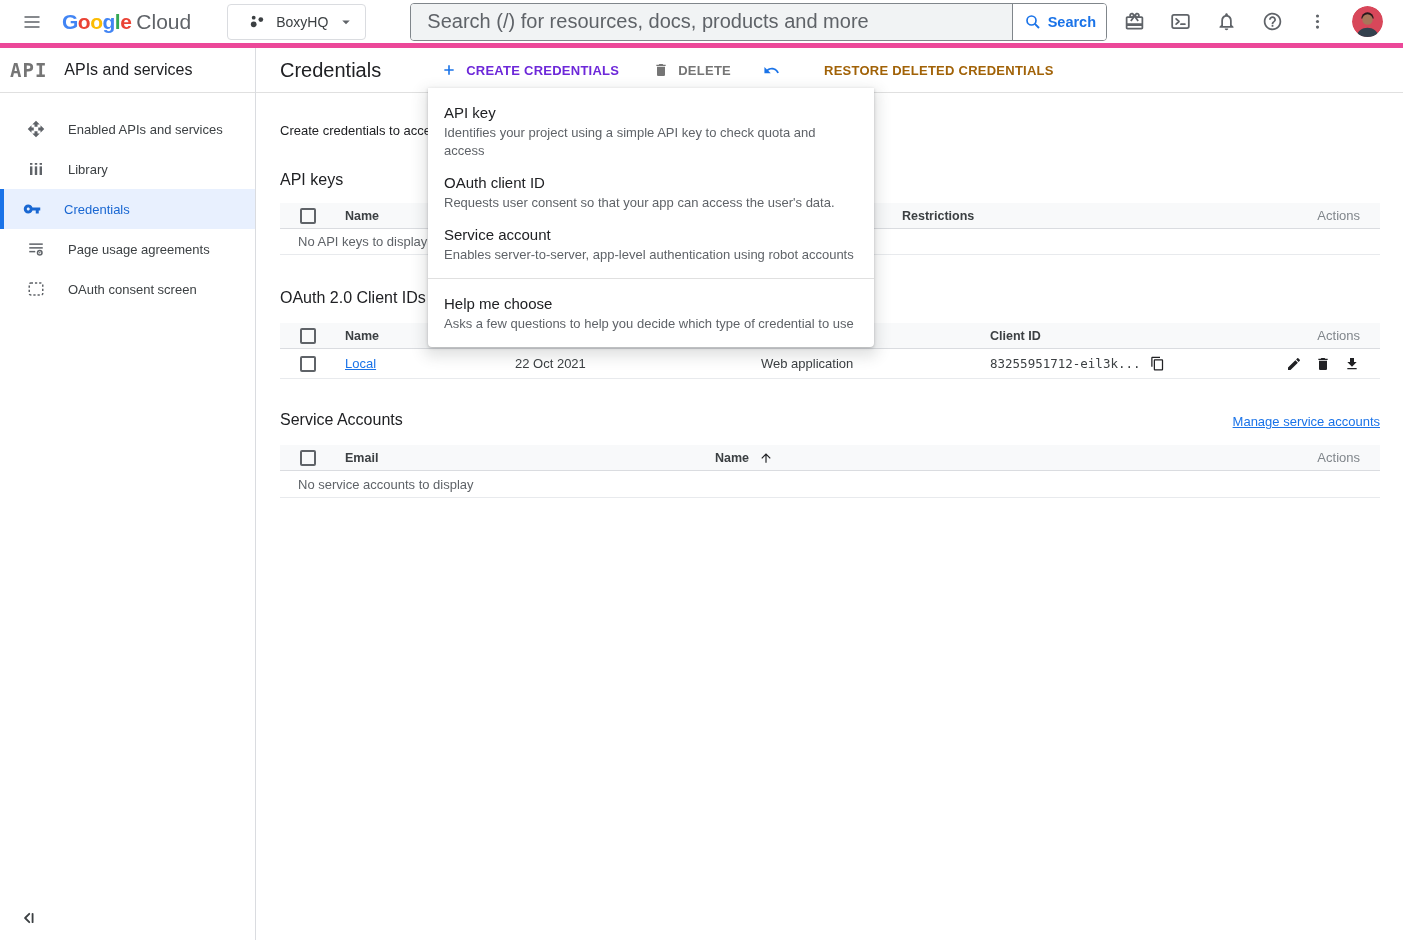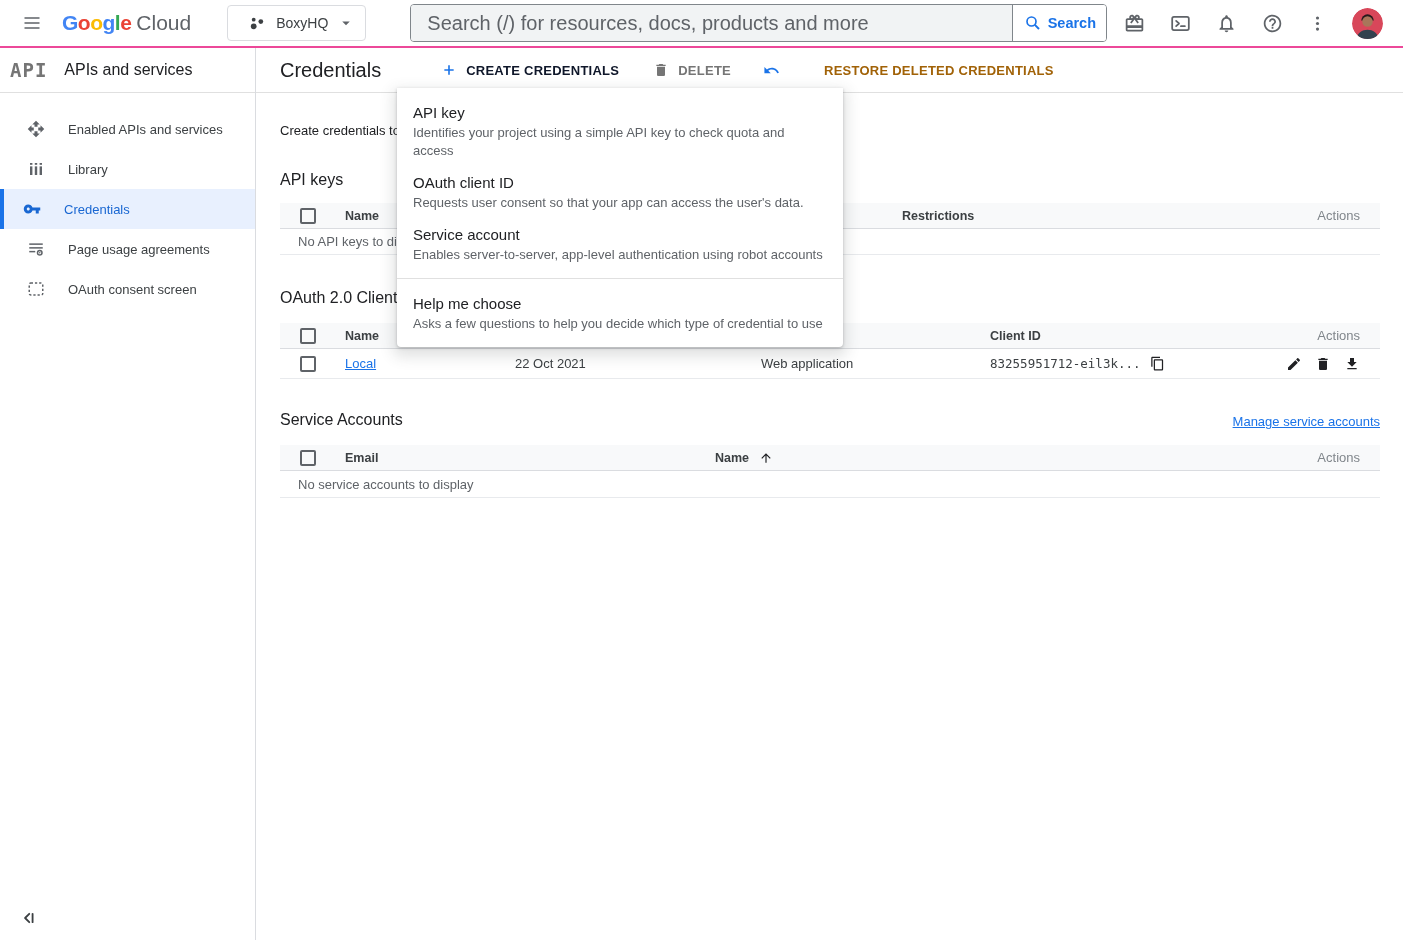--- a/index.html
+++ b/index.html
@@ -1,21 +1,21 @@
 <!DOCTYPE html>
 <html><head>
 <meta charset="utf-8">
 <style>
   * { margin:0; padding:0; box-sizing:border-box; }
   html,body { width:1403px; height:940px; overflow:hidden; background:#fff;
     font-family:"Liberation Sans", sans-serif; color:#202124; }
 
   
   .topbar { height:48px; display:flex; align-items:center; padding:0 20px 0 22px;
-    border-bottom:2px solid #ec4899; background:#fff; position:relative; z-index:5; }
+    border-bottom:5px solid #ec4899; background:#fff; position:relative; z-index:5; }
   .icon-btn { background:none; border:none; cursor:pointer; display:flex;
     align-items:center; justify-content:center; padding:0; }
   .hamburger { margin-right:20px; }
   .logo { display:flex; align-items:baseline; font-size:21px; margin-right:36px; white-space:nowrap; }
   .logo .lg { font-weight:bold; letter-spacing:-0.5px; }
   .logo .cloud { color:#5f6368; margin-left:5px; font-weight:normal; }
   .proj-sel { display:flex; align-items:center; gap:9px; height:36px; padding:0 10px 0 20px;
     border:1px solid #dadce0; border-radius:4px; background:#fff; cursor:pointer;
     font-size:14px; color:#3c4043; }
   .searchwrap { margin-left:44px; width:697px; height:38px; display:flex;
@@ -44,21 +44,21 @@
   .collapse-btn { position:absolute; left:18px; bottom:12px; }
 
   
   .main { flex:1; position:relative; }
   .toolbar { height:45px; display:flex; align-items:center; padding-left:24px;
     border-bottom:1px solid #e0e0e0; }
   .page-title { font-size:20px; font-weight:normal; color:#202124; }
   .tb-btn { background:none; border:none; cursor:pointer; display:flex; align-items:center;
     gap:9px; font-size:13px; font-weight:bold; letter-spacing:.25px;
     font-family:"Liberation Sans",sans-serif; }
-  .tb-create { color:#0f172a; margin-left:60px; }
+  .tb-create { color:#6d28d9; margin-left:60px; }
   .tb-delete { color:#757575; margin-left:34px;align-items:center; }
   .tb-restore { color:#a16207; margin-left:32px;gap:44px; }
 
   .content { padding:0 23px 0 24px; }
   .desc { margin-top:30px; font-size:13px; color:#202124; white-space:nowrap; overflow:hidden; }
   h2.sec { margin:33px 0 14px; font-size:16px; font-weight:normal; color:#202124; white-space:nowrap; }
   .sec-row { display:flex; justify-content:space-between; align-items:flex-end; margin:32px 0 16px; }
   .sec-row h2 { margin:0; }
   .link { color:#1a73e8; text-decoration:underline; cursor:pointer; font-size:13px; }
 
@@ -74,21 +74,21 @@
   .trow.h26 { height:26px; } .trow.h30 { height:30px; } .trow.h27 { height:27px; }
   .empty-cell { grid-column:1 / -1; padding-left:18px; color:#5f6368; white-space:nowrap; overflow:hidden; }
   .cbx { width:16px; height:16px; border:2px solid #5f6368; border-radius:2px;
     margin-left:20px; cursor:pointer; display:inline-block; }
   .mono { font-family:"DejaVu Sans Mono", monospace; font-size:12.5px; color:#3c4043; }
   .cid-cell { display:flex; align-items:center; gap:9px; }
   .row-actions { justify-self:end; display:flex; align-items:center; gap:13px; padding-right:20px; }
   .row-actions .icon-btn svg { display:block; }
 
   
-  .menu { position:absolute; left:397px; top:88px; width:446px; background:#fff; z-index:20;
+  .menu { position:absolute; left:428px; top:88px; width:446px; background:#fff; z-index:20;
     padding:8px 0; border-radius:0 0 4px 4px;
     box-shadow:0 1px 3px rgba(60,64,67,.3), 0 6px 14px 4px rgba(60,64,67,.15); }
   .menu-item { padding:6px 16px; cursor:pointer; }
   .mi-title { font-size:15px; line-height:22px; color:#202124; }
   .mi-desc { font-size:13px; line-height:18px; color:#5f6368; }
   .menu-div { border-top:1px solid #e0e0e0; margin:8px 0; }
 </style>
 </head>
 <body>
 

